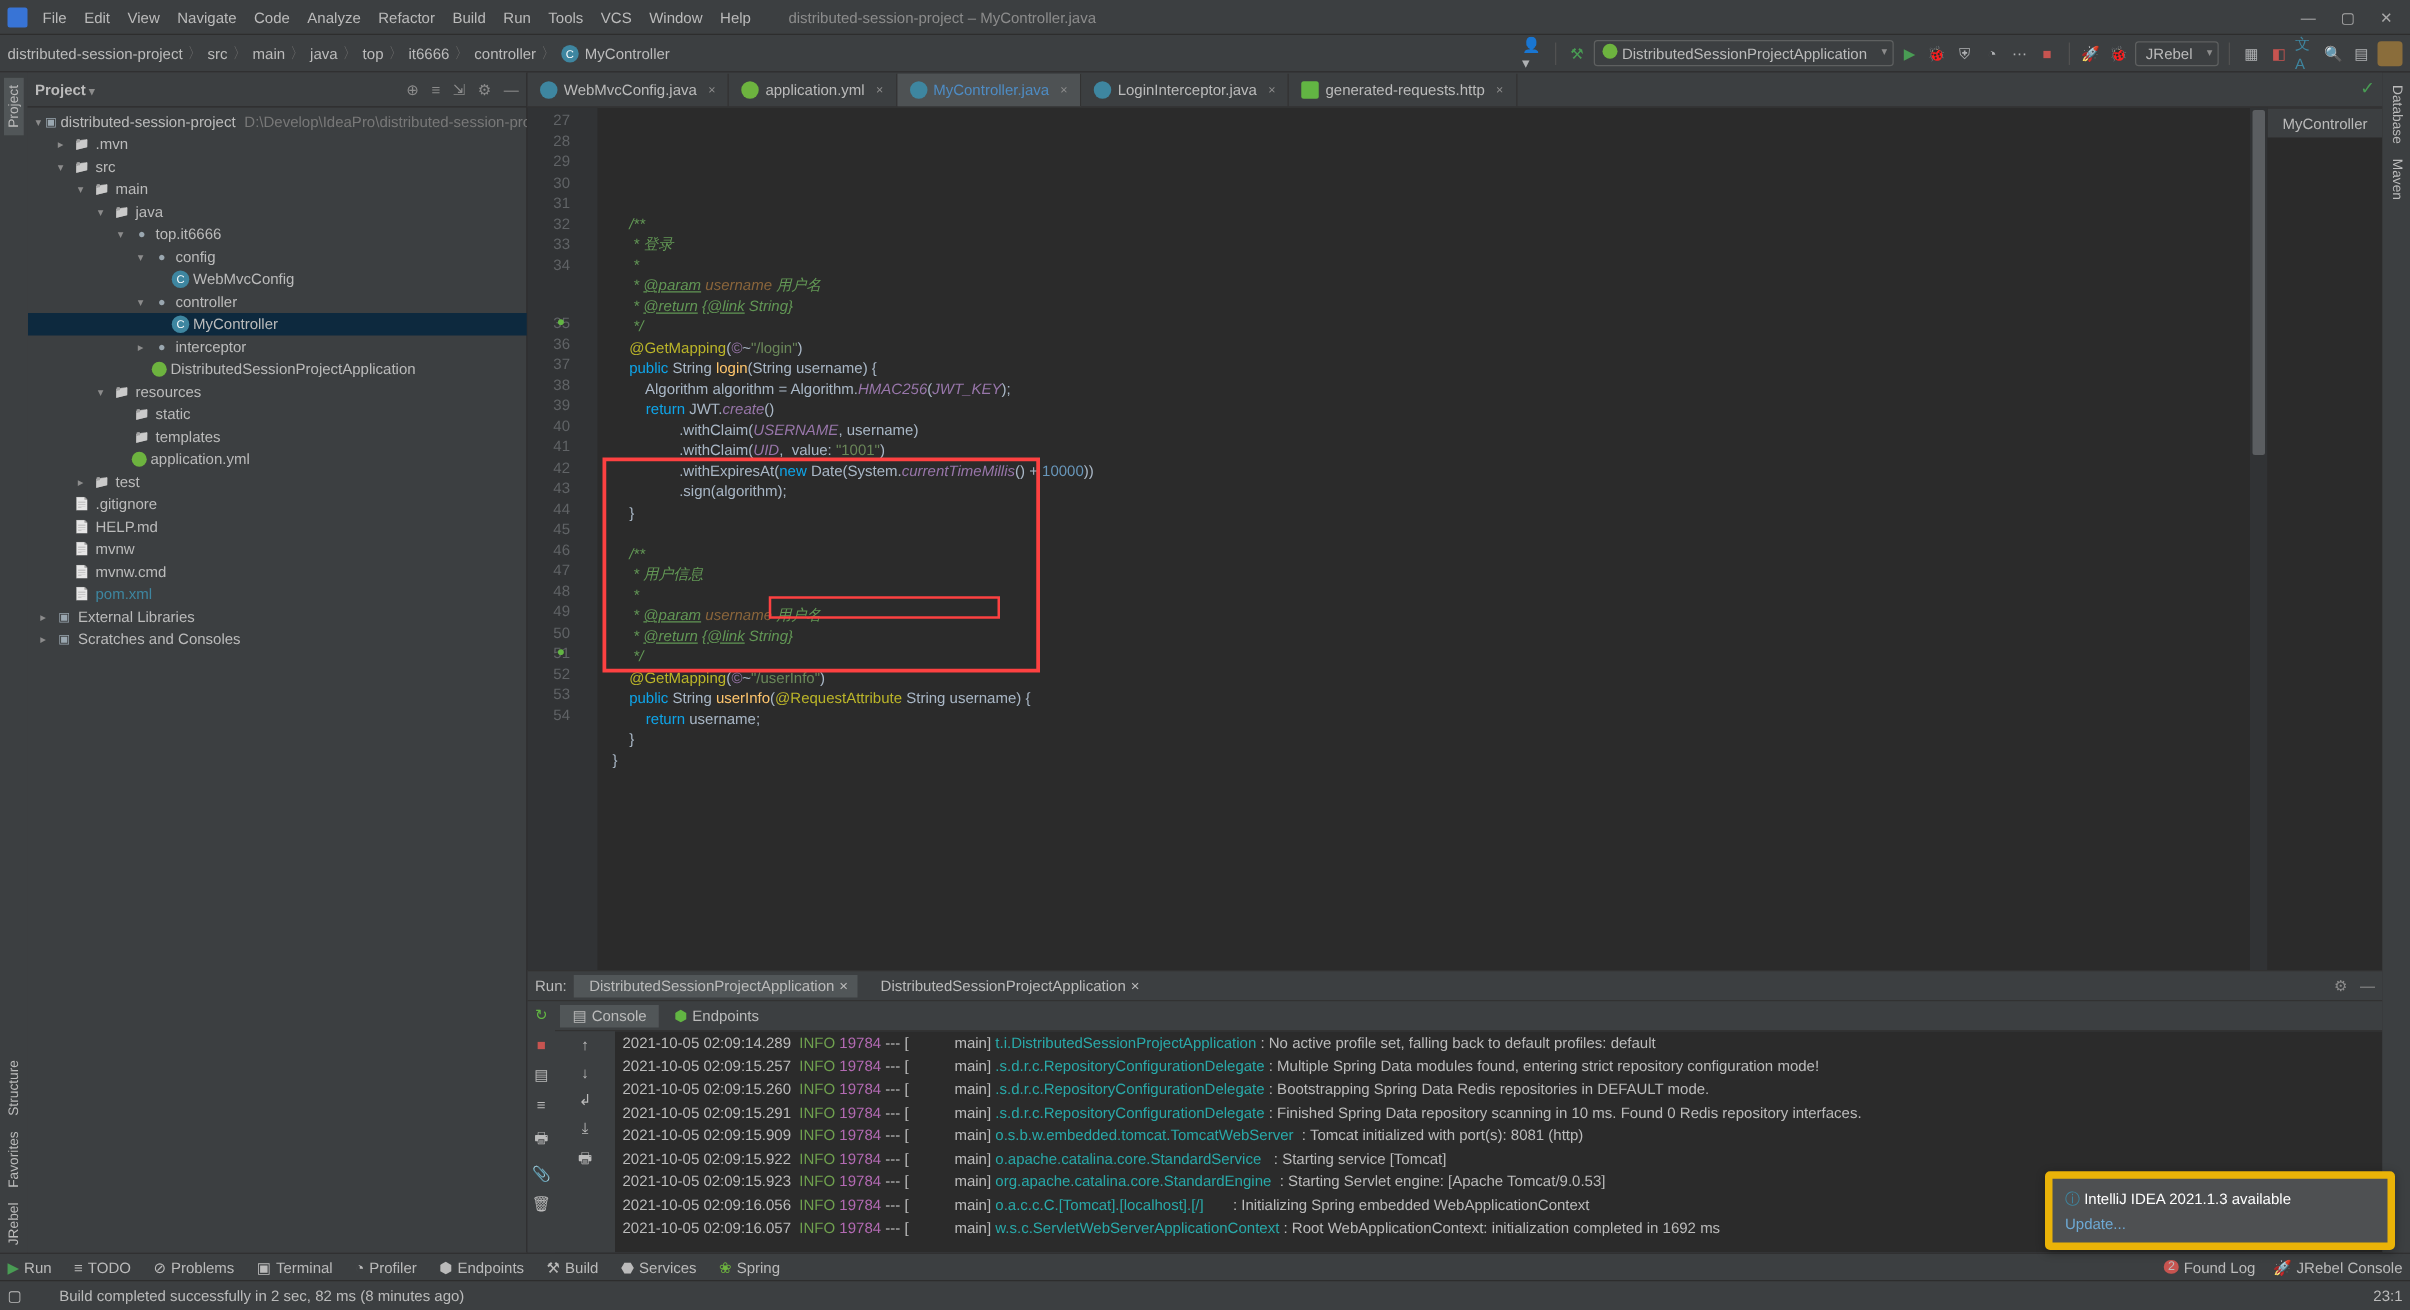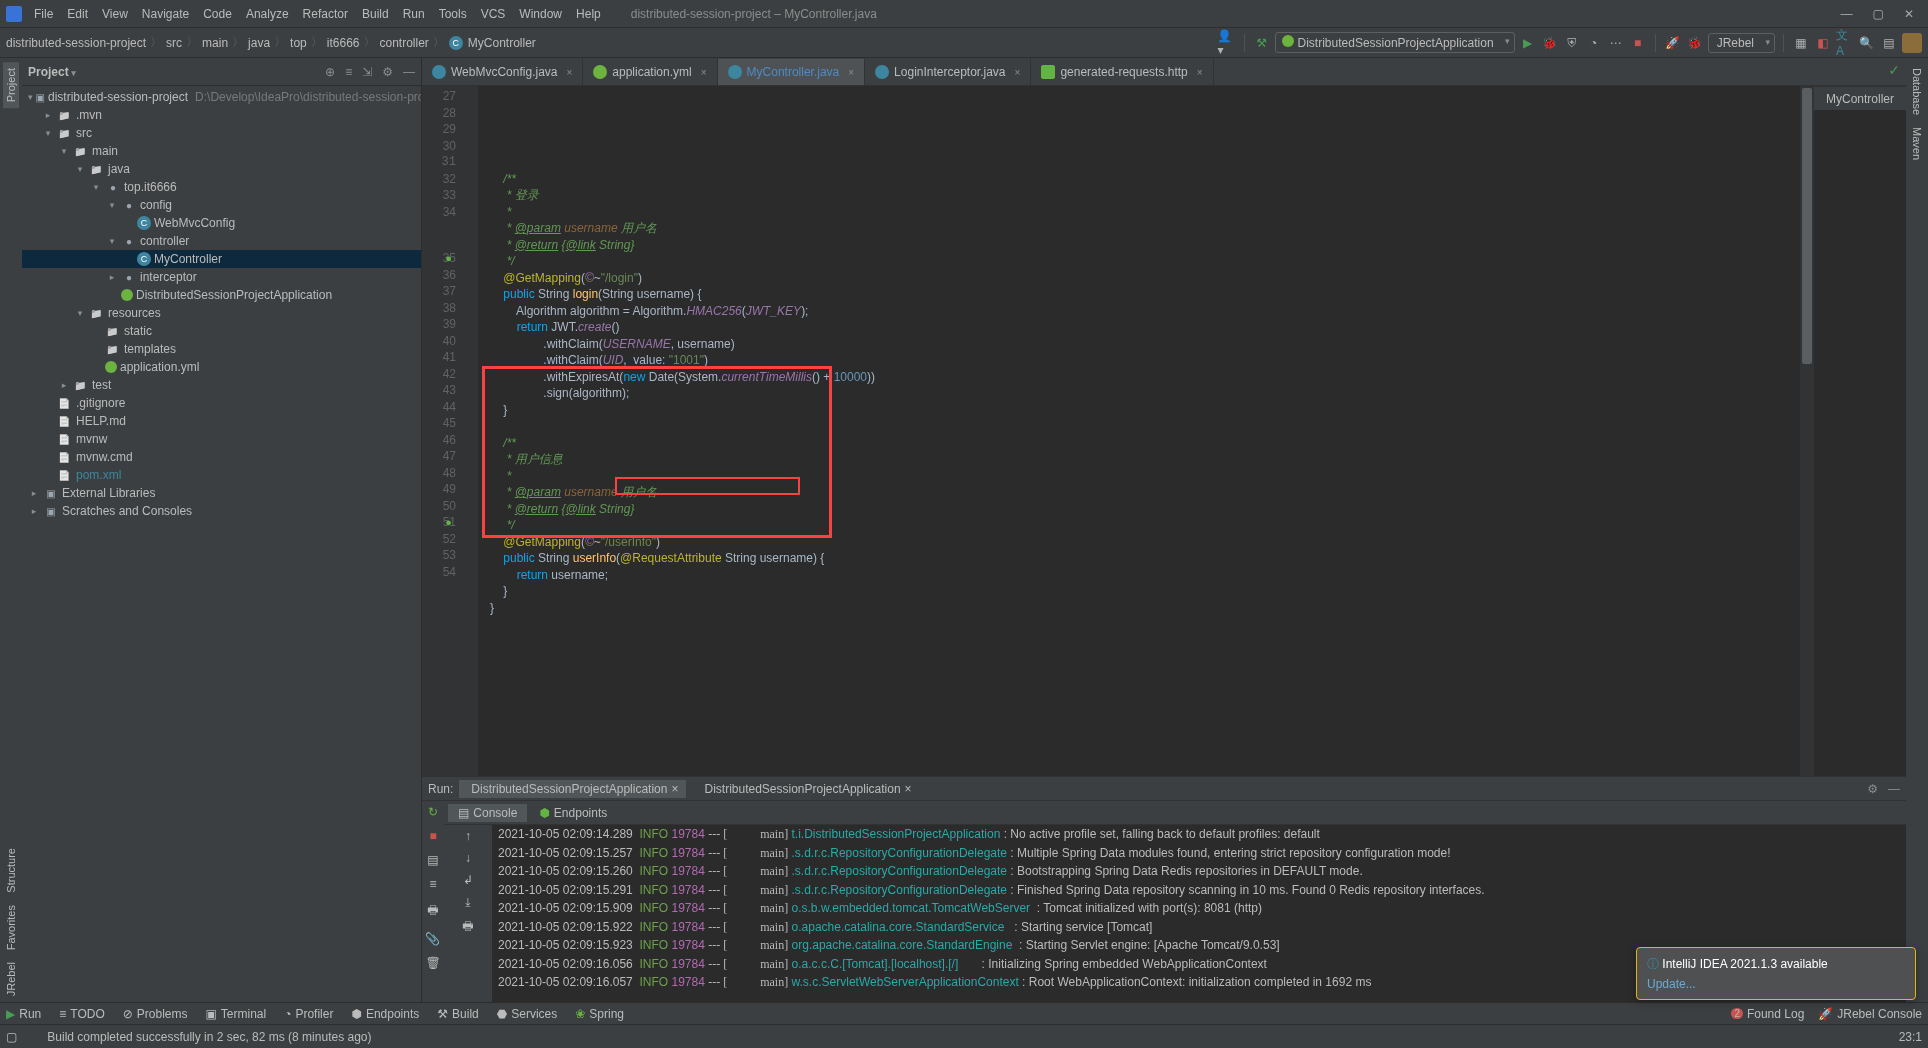--- a/index.html
+++ b/index.html
@@ -112,24 +112,24 @@
   .run-tw-body{flex:1;display:flex;overflow:hidden;}
   .run-left{width:22px;background:var(--bg-dark);display:flex;flex-direction:column;align-items:center;padding-top:4px;gap:10px;}
   .run-left2{width:48px;background:var(--bg-dark);display:flex;flex-direction:column;padding-top:4px;gap:8px;align-items:center;}
   .run-sub-tabs{background:var(--bg-dark);display:flex;align-items:center;height:24px;padding-left:4px;gap:2px;border-bottom:1px solid #323232;}
   .run-sub-tab{padding:2px 10px;display:flex;align-items:center;gap:4px;}
   .run-sub-tab.active{background:#515658;}
   .logs{flex:1;font-family:Consolas,monospace;font-size:12px;line-height:18.5px;padding:0 6px;overflow:hidden;white-space:pre;color:var(--fg);background:#2b2b2b;}
   .log-ts{color:#bbbbbb;}
   .log-info{color:#6fa04e;}
   .log-pid{color:#b36ab3;}
-  .log-thread{color:#bbbbbb;font-family:Liberation Serif, serif;}
+  .log-thread{color:#bbbbbb;}
   .log-logger{color:#29a9a9;}
   
-  .notif{position:absolute;right:12px;bottom:48px;width:280px;background:#4e5052;border:1px solid #eab308;border-radius:4px;padding:8px 10px;box-shadow:0 2px 8px rgba(0,0,0,0.3);}
+  .notif{position:absolute;right:12px;bottom:48px;width:280px;background:#4e5052;border:6px solid #eab308;border-radius:4px;padding:8px 10px;box-shadow:0 2px 8px rgba(0,0,0,0.3);}
   .notif .t{color:#fff;}
   .notif .upd{color:#6da9d4;margin-top:4px;}
   
   .tool-strip{height:22px;background:var(--bg-dark);display:flex;align-items:center;padding:0 6px;gap:18px;border-top:1px solid #2d2d2d;}
   .tool-strip .item{display:flex;align-items:center;gap:4px;color:var(--fg);}
   .tool-strip .right{margin-left:auto;display:flex;gap:14px;}
   .status-bar{height:24px;background:var(--bg-dark);display:flex;align-items:center;padding:0 6px;border-top:1px solid #2d2d2d;}
   .status-bar .msg{color:var(--fg);margin-left:24px;}
   .status-bar .right{margin-left:auto;display:flex;gap:14px;align-items:center;}
   .green-tick{position:absolute;top:62px;right:28px;color:#499c54;font-size:14px;}
@@ -382,21 +382,21 @@
           <span class="x">×</span>
         </div>
       </div>
     <div style="flex:1;display:flex;flex-direction:row;overflow:hidden;">
       <div class="editor-wrap">
         <div class="gutter" id="gutter">
             <div style="position: relative;">27</div>
             <div style="position: relative;">28</div>
             <div style="position: relative;">29</div>
             <div style="position: relative;">30</div>
-            <div style="position: relative; font-family: Liberation Mono, monospace;">31</div>
+            <div style="position: relative;">31</div>
             <div style="position: relative;">32</div>
             <div style="position: relative;">33</div>
             <div style="position: relative;">34</div>
             <div style="position: relative; margin-top: 30px;">35<span class="gicon" style="color: rgb(98, 181, 67);">●</span></div>
             <div style="position: relative;">36</div>
             <div style="position: relative;">37</div>
             <div style="position: relative;">38</div>
             <div style="position: relative;">39</div>
             <div style="position: relative;">40</div>
             <div style="position: relative;">41</div>

